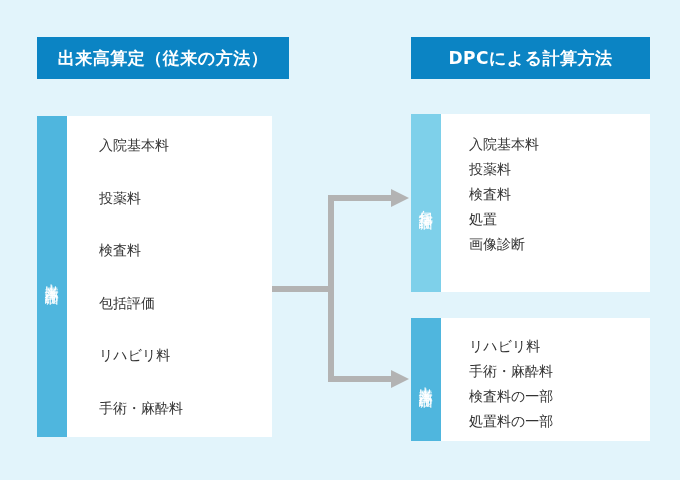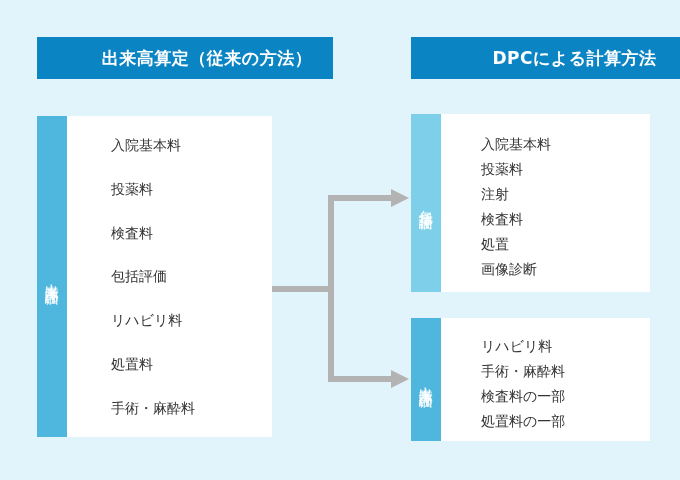--- a/index.html
+++ b/index.html
@@ -23,21 +23,20 @@
   
   .header-bar {
     position: absolute;
     background: #0b84c4;
     color: #ffffff;
     font-weight: bold;
     display: flex;
     align-items: center;
     justify-content: center;
     letter-spacing: 0.5px;
-    padding-left: 44px;
   }
   #header-left {
     left: 37px;
     top: 37px;
     width: 252px;
     height: 42px;
     font-size: 17px;
   }
   #header-right {
     left: 411px;
@@ -68,21 +67,20 @@
     text-orientation: upright;
     letter-spacing: 2px;
     white-space: nowrap;
   }
   .card-body {
     flex: 1 1 auto;
     background: #ffffff;
     display: flex;
     flex-direction: column;
     box-sizing: border-box;
-    margin-left: 12px;
   }
   .item {
     color: #333333;
     font-size: 14px;
     white-space: nowrap;
   }
 
   
   #card-left {
     left: 37px;
@@ -162,21 +160,20 @@
   <div class="card" id="card-left">
     <div class="card-tab">
       <span>出来高評価</span>
     </div>
     <div class="card-body">
       <div class="item">入院基本料</div>
       <div class="item">投薬料</div>
       <div class="item">検査料</div>
       <div class="item">包括評価</div>
       <div class="item">リハビリ料</div>
-      <div class="item">処置料</div>
       <div class="item">手術・麻酔料</div>
     </div>
   </div>
 
   <svg id="connector" viewBox="0 0 155 210">
 
     <rect x="7" y="101" width="62" height="6" fill="#b3b3b3"></rect>
 
     <rect x="63" y="10" width="6" height="187" fill="#b3b3b3"></rect>
 
@@ -187,21 +184,20 @@
     <polygon points="126,185 126,203 144,194" fill="#b3b3b3"></polygon>
   </svg>
 
   <div class="card" id="card-right-top">
     <div class="card-tab">
       <span>包括評価</span>
     </div>
     <div class="card-body">
       <div class="item">入院基本料</div>
       <div class="item">投薬料</div>
-      <div class="item">注射</div>
       <div class="item">検査料</div>
       <div class="item">処置</div>
       <div class="item">画像診断</div>
     </div>
   </div>
 
   <div class="card" id="card-right-bottom">
     <div class="card-tab">
       <span>出来高評価</span>
     </div>

